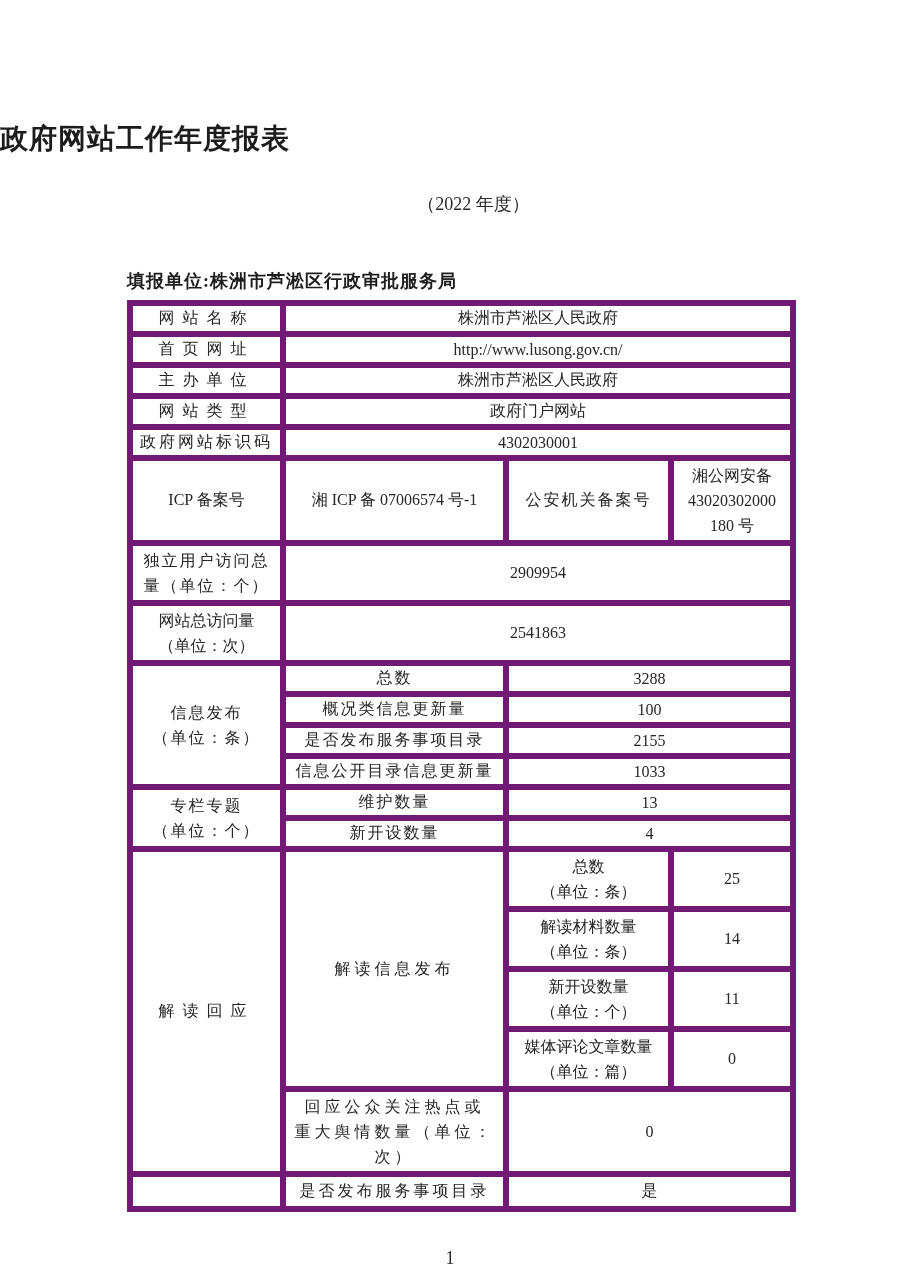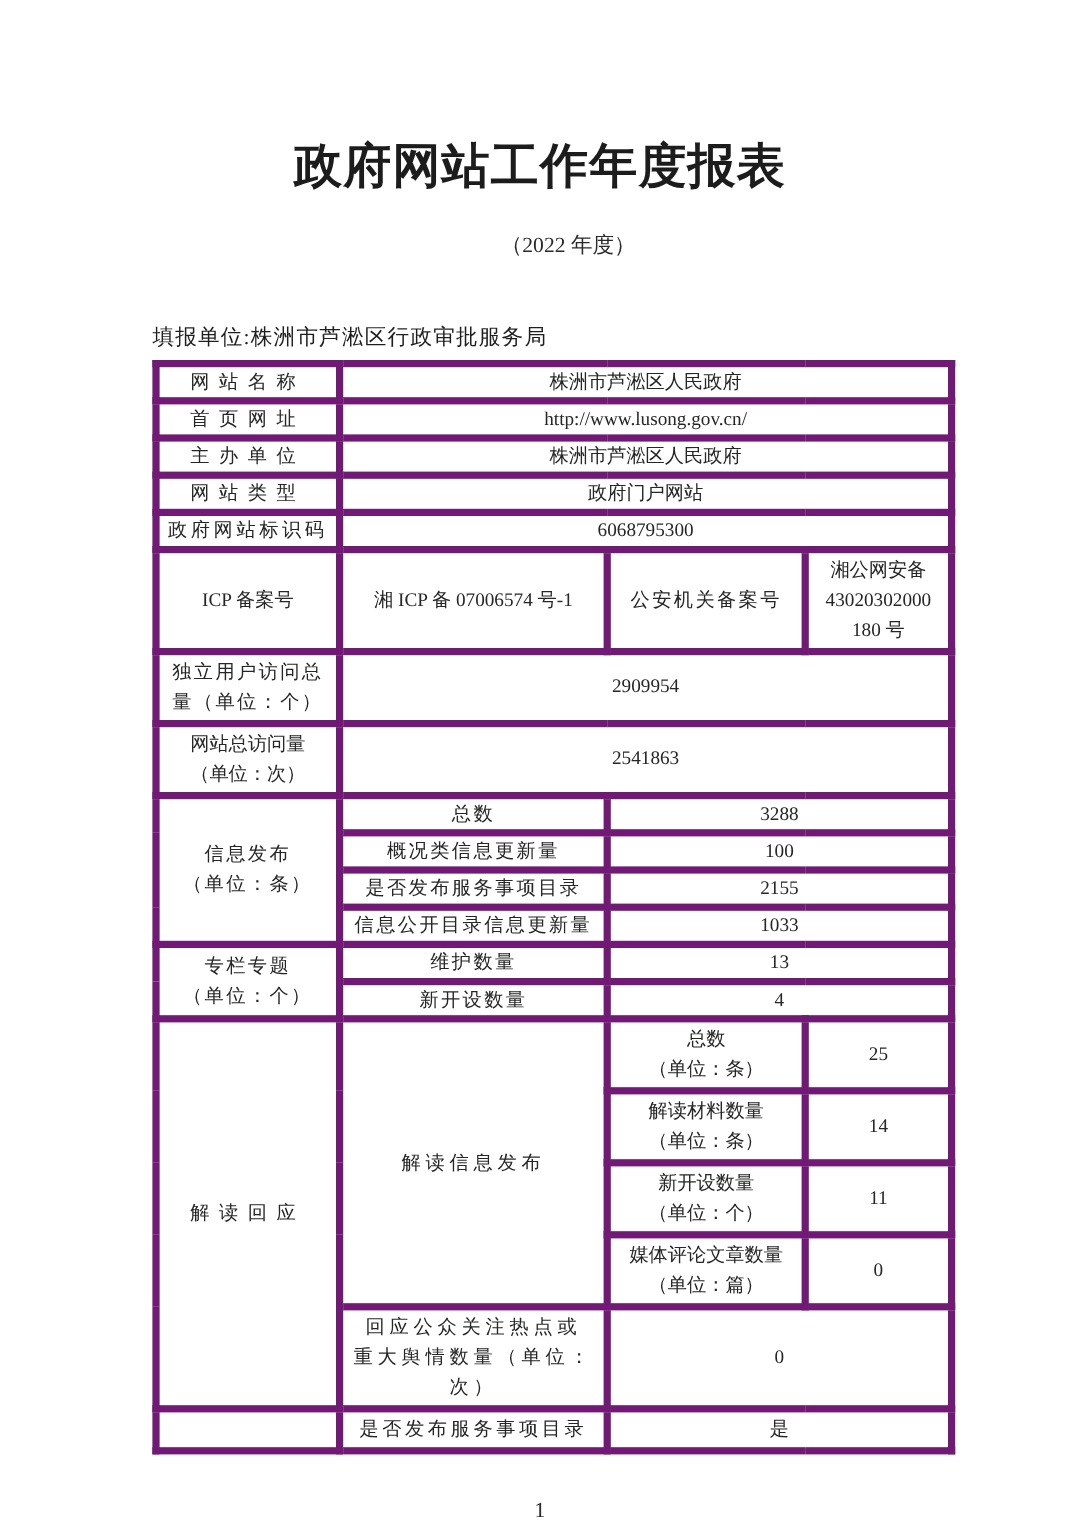--- a/index.html
+++ b/index.html
@@ -7,39 +7,38 @@
     position:relative;
     width:900px;height:1272px;
     background:#ffffff;
     color:#262626;
     font-family:"Liberation Serif","DejaVu Serif",serif;
     overflow:hidden;
   }
   .title{
     margin:0;
     padding-top:121px;
-    text-align:center;
     font-family:"Liberation Sans","DejaVu Sans",sans-serif;
     font-weight:700;
-    font-size:40px;
+    font-size:28px;
     line-height:36px;
     letter-spacing:1px;
     color:#1c1c1c;
   }
   .subtitle{
     margin-top:35px;
     text-align:center;
     font-size:18px;
     line-height:24px;
     color:#2a2a2a;
     margin-left:47px;
   }
   .filler{
     margin:52px 0 0 127px;
-    font-weight:400;
+    font-weight:700;
     font-size:18px;
     line-height:26px;
     letter-spacing:1px;
     color:#1e1e1e;
   }
   table.report{
     margin:6px 0 0 127px;
     border-collapse:collapse;
     table-layout:fixed;
     width:663px;
@@ -101,21 +100,21 @@
       <tr class="h31">
         <td class="ls8">主办单位</td>
         <td class="val" colspan="3">株洲市芦淞区人民政府</td>
       </tr>
       <tr class="h31">
         <td class="ls8">网站类型</td>
         <td class="val" colspan="3">政府门户网站</td>
       </tr>
       <tr class="h31">
         <td class="ls3">政府网站标识码</td>
-        <td class="val" colspan="3">6068795300</td>
+        <td class="val" colspan="3">4302030001</td>
       </tr>
       <tr class="h83">
         <td>ICP 备案号</td>
         <td class="val">湘 ICP 备 07006574 号-1</td>
         <td class="ls2">公安机关备案号</td>
         <td class="val pre">湘公网安备
 43020302000
 180 号</td>
       </tr>
       <tr class="h54">

